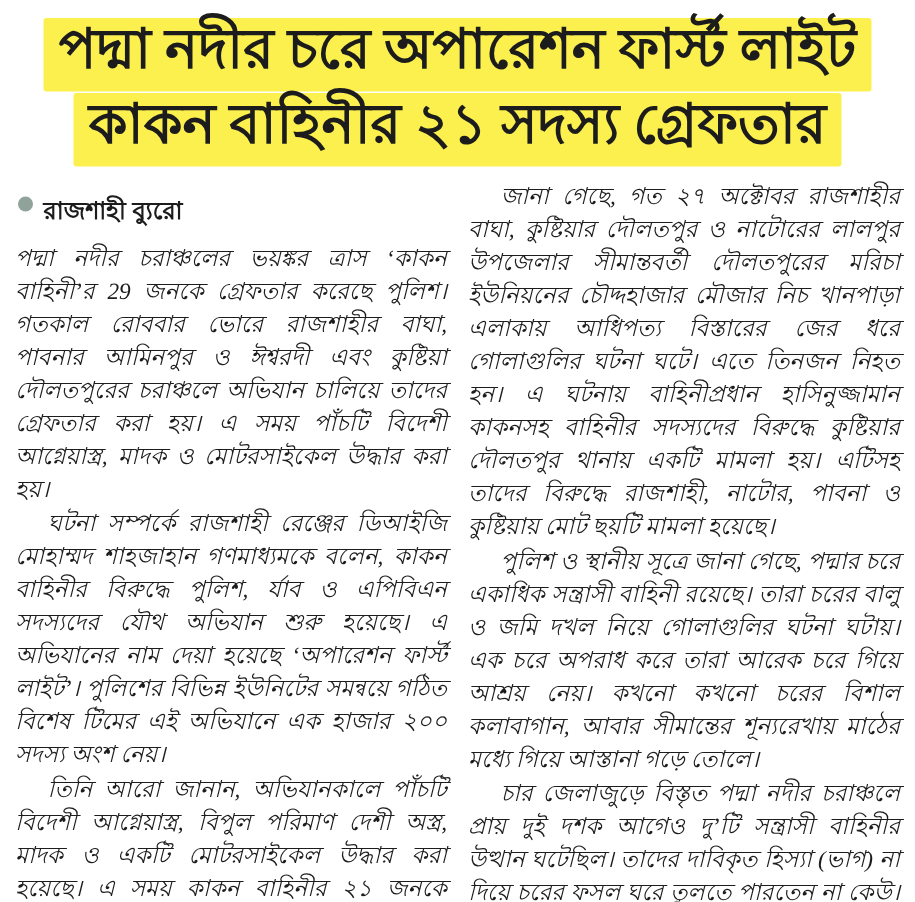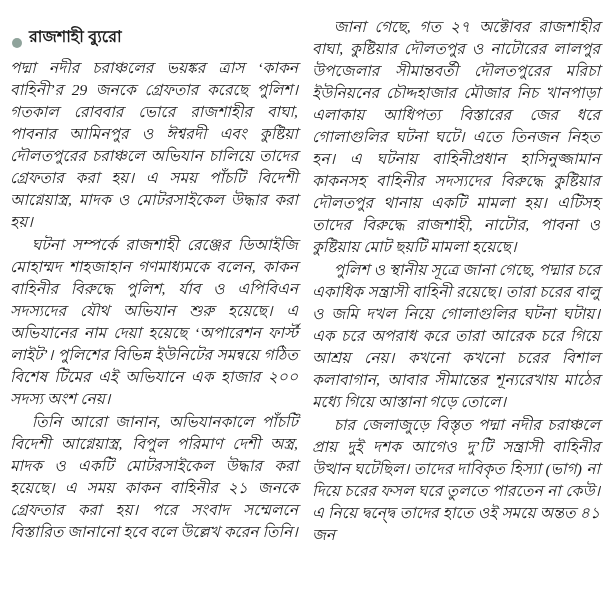--- a/index.html
+++ b/index.html
@@ -40,21 +40,21 @@
   .col{
     flex:1 1 0;
     font-size:15.5px;
     line-height:22px;
     text-align:justify;
   }
   .col.left{padding-top:8px;}
   .col.right{padding-top:0;}
   .byline{
     display:flex;
-    align-items:flex-end;
+    align-items:flex-start;
     gap:7px;
     font-weight:700;
     font-size:16px;
     margin:2px 0 9px 2px;
     font-family:"Liberation Sans","DejaVu Sans",sans-serif;
   }
   .byline .bullet{
     width:10px;height:10px;
     border-radius:50%;
     background:var(--bullet);
@@ -63,20 +63,24 @@
   }
   .para{margin:0;font-style:italic;}
   .para.indent{text-indent:1.4em;}
   .para + .para{margin-top:1px;}
 </style>
 </head>
 <body>
 
 <div class="page">
 
+  <h1 class="headline">
+    <span class="hl line1">পদ্মা নদীর চরে অপারেশন ফার্স্ট লাইট</span><br>
+    <span class="hl line2">কাকন বাহিনীর ২১ সদস্য গ্রেফতার</span>
+  </h1>
 
   <div class="body-area">
 
     <div class="col left">
       <div class="byline">
         <span class="bullet"></span>
         <span>রাজশাহী ব্যুরো</span>
       </div>
       <p class="para">পদ্মা নদীর চরাঞ্চলের ভয়ঙ্কর ত্রাস ‘কাকন বাহিনী’র 29 জনকে গ্রেফতার করেছে পুলিশ। গতকাল রোববার ভোরে রাজশাহীর বাঘা, পাবনার আমিনপুর ও ঈশ্বরদী এবং কুষ্টিয়া দৌলতপুরের চরাঞ্চলে অভিযান চালিয়ে তাদের গ্রেফতার করা হয়। এ সময় পাঁচটি বিদেশী আগ্নেয়াস্ত্র, মাদক ও মোটরসাইকেল উদ্ধার করা হয়।</p>
       <p class="para indent">ঘটনা সম্পর্কে রাজশাহী রেঞ্জের ডিআইজি মোহাম্মদ শাহজাহান গণমাধ্যমকে বলেন, কাকন বাহিনীর বিরুদ্ধে পুলিশ, র্যাব ও এপিবিএন সদস্যদের যৌথ অভিযান শুরু হয়েছে। এ অভিযানের নাম দেয়া হয়েছে ‘অপারেশন ফার্স্ট লাইট’। পুলিশের বিভিন্ন ইউনিটের সমন্বয়ে গঠিত বিশেষ টিমের এই অভিযানে এক হাজার ২০০ সদস্য অংশ নেয়।</p>

